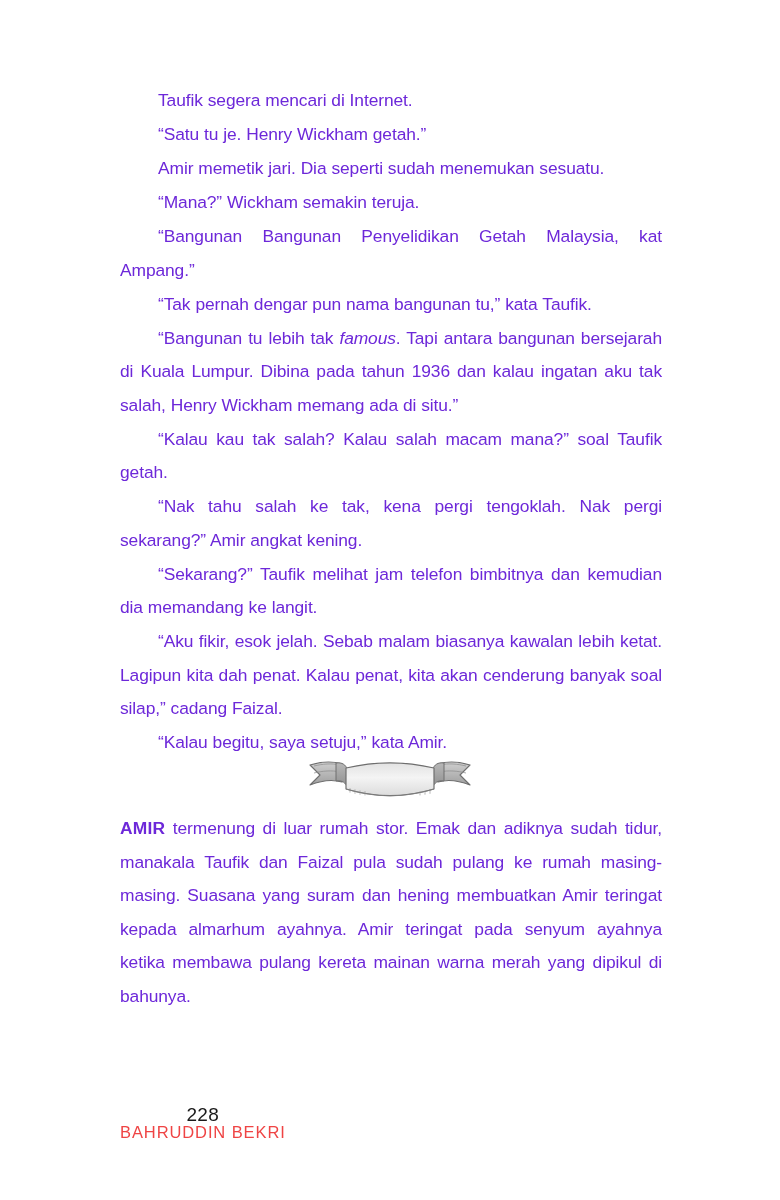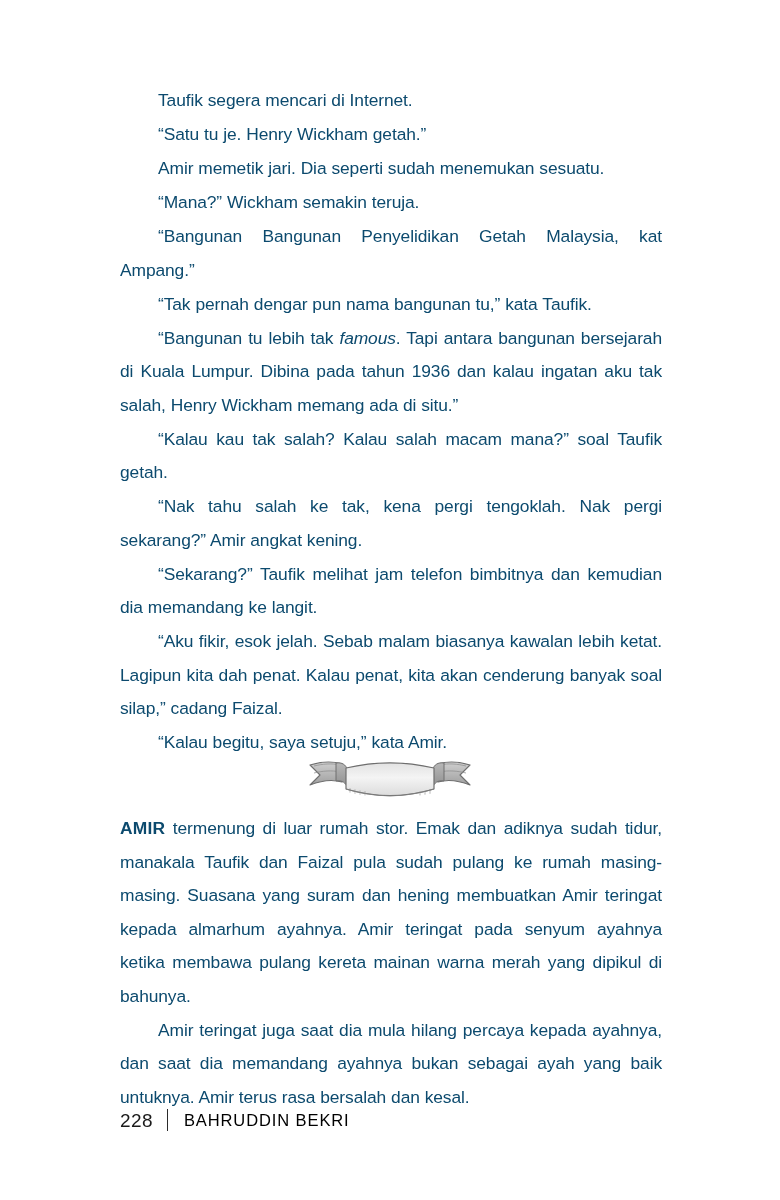--- a/index.html
+++ b/index.html
@@ -26,21 +26,21 @@
     width: 542px;
   }
 
   p.body-par {
     margin: 0 0 0.5px 0;
     font-size: 17.4px;
     line-height: 33.5px;
     text-align: justify;
     text-justify: inter-word;
     text-indent: 38px;
-    color: #0c4a6e;
+    color: #6d28d9;
     letter-spacing: -0.1px;
     word-spacing: 0.2px;
     -webkit-font-smoothing: antialiased;
   }
 
   p.body-par.no-indent {
     text-indent: 0;
   }
 
   p.body-par .italic {
@@ -71,40 +71,41 @@
   }
 
   
   .footer {
     position: absolute;
     left: 120px;
     top: 1105px;
     display: flex;
     align-items: center;
     height: 30px;
+    flex-direction: column;
   }
 
   .footer .page-num {
     font-size: 19px;
     color: #1a1a1a;
     letter-spacing: 0.4px;
     line-height: 1;
   }
 
   .footer .rule {
     width: 1px;
     height: 22px;
     background: #2b2b2b;
     margin: 0 16px 0 14px;
   }
 
   .footer .author {
     font-size: 16.5px;
     letter-spacing: 0.9px;
-    color: #000000;
+    color: #ef4444;
     line-height: 1;
   }
 </style>
 </head>
 <body>
 
 <div class="page">
 
   <div class="text-column">
 
@@ -168,21 +169,20 @@
         <path d="M124 33.4 L124 37.8"></path>
       </g>
       <path d="M40 33 C70 42 98 42 128 33" fill="none" stroke="#7d7d7d" stroke-width="0.9"></path>
     </svg>
   </div>
 
   <div class="text-column" style="top: 812px;">
     <p class="body-par no-indent">
       <span class="bold-lead">AMIR</span><span> termenung di luar rumah stor. Emak dan adiknya sudah tidur, manakala Taufik dan Faizal pula sudah pulang ke rumah masing-masing. Suasana yang suram dan hening membuatkan Amir teringat kepada almarhum ayahnya. Amir teringat pada senyum ayahnya ketika membawa pulang kereta mainan warna merah yang dipikul di bahunya.</span>
     </p>
-    <p class="body-par">Amir teringat juga saat dia mula hilang percaya kepada ayahnya, dan saat dia memandang ayahnya bukan sebagai ayah yang baik untuknya. Amir terus rasa bersalah dan kesal.</p>
   </div>
 
   <div class="footer">
     <span class="page-num">228</span>
     <span class="rule"></span>
     <span class="author">BAHRUDDIN BEKRI</span>
   </div>
 
 </div>
 

